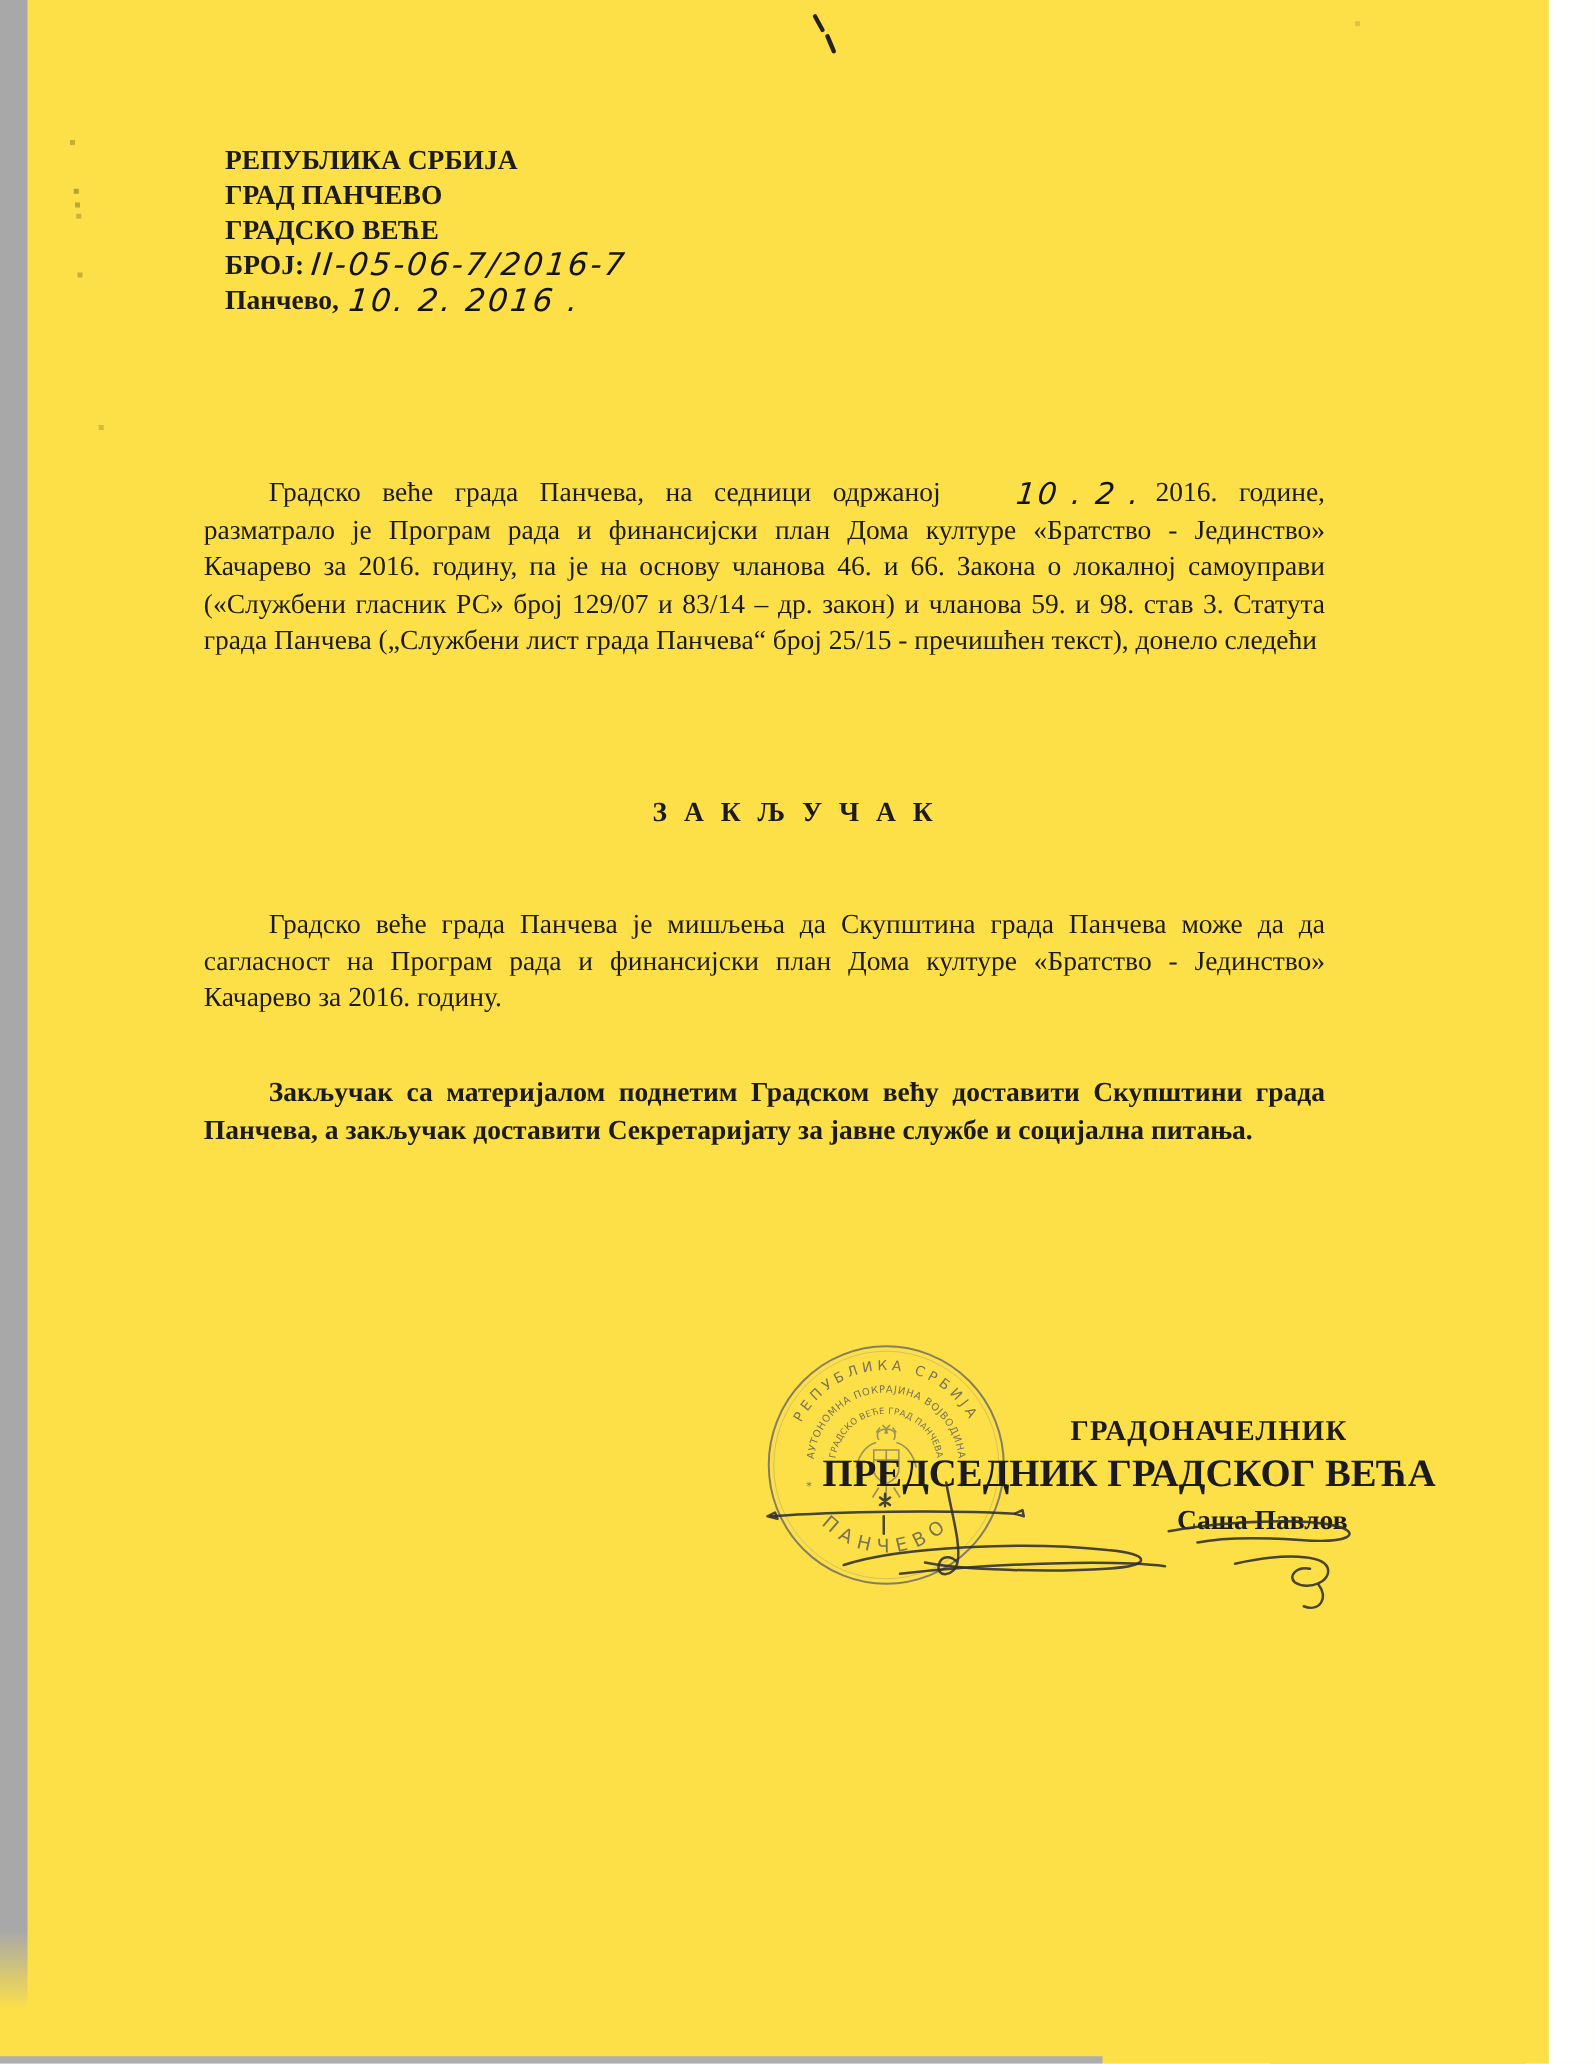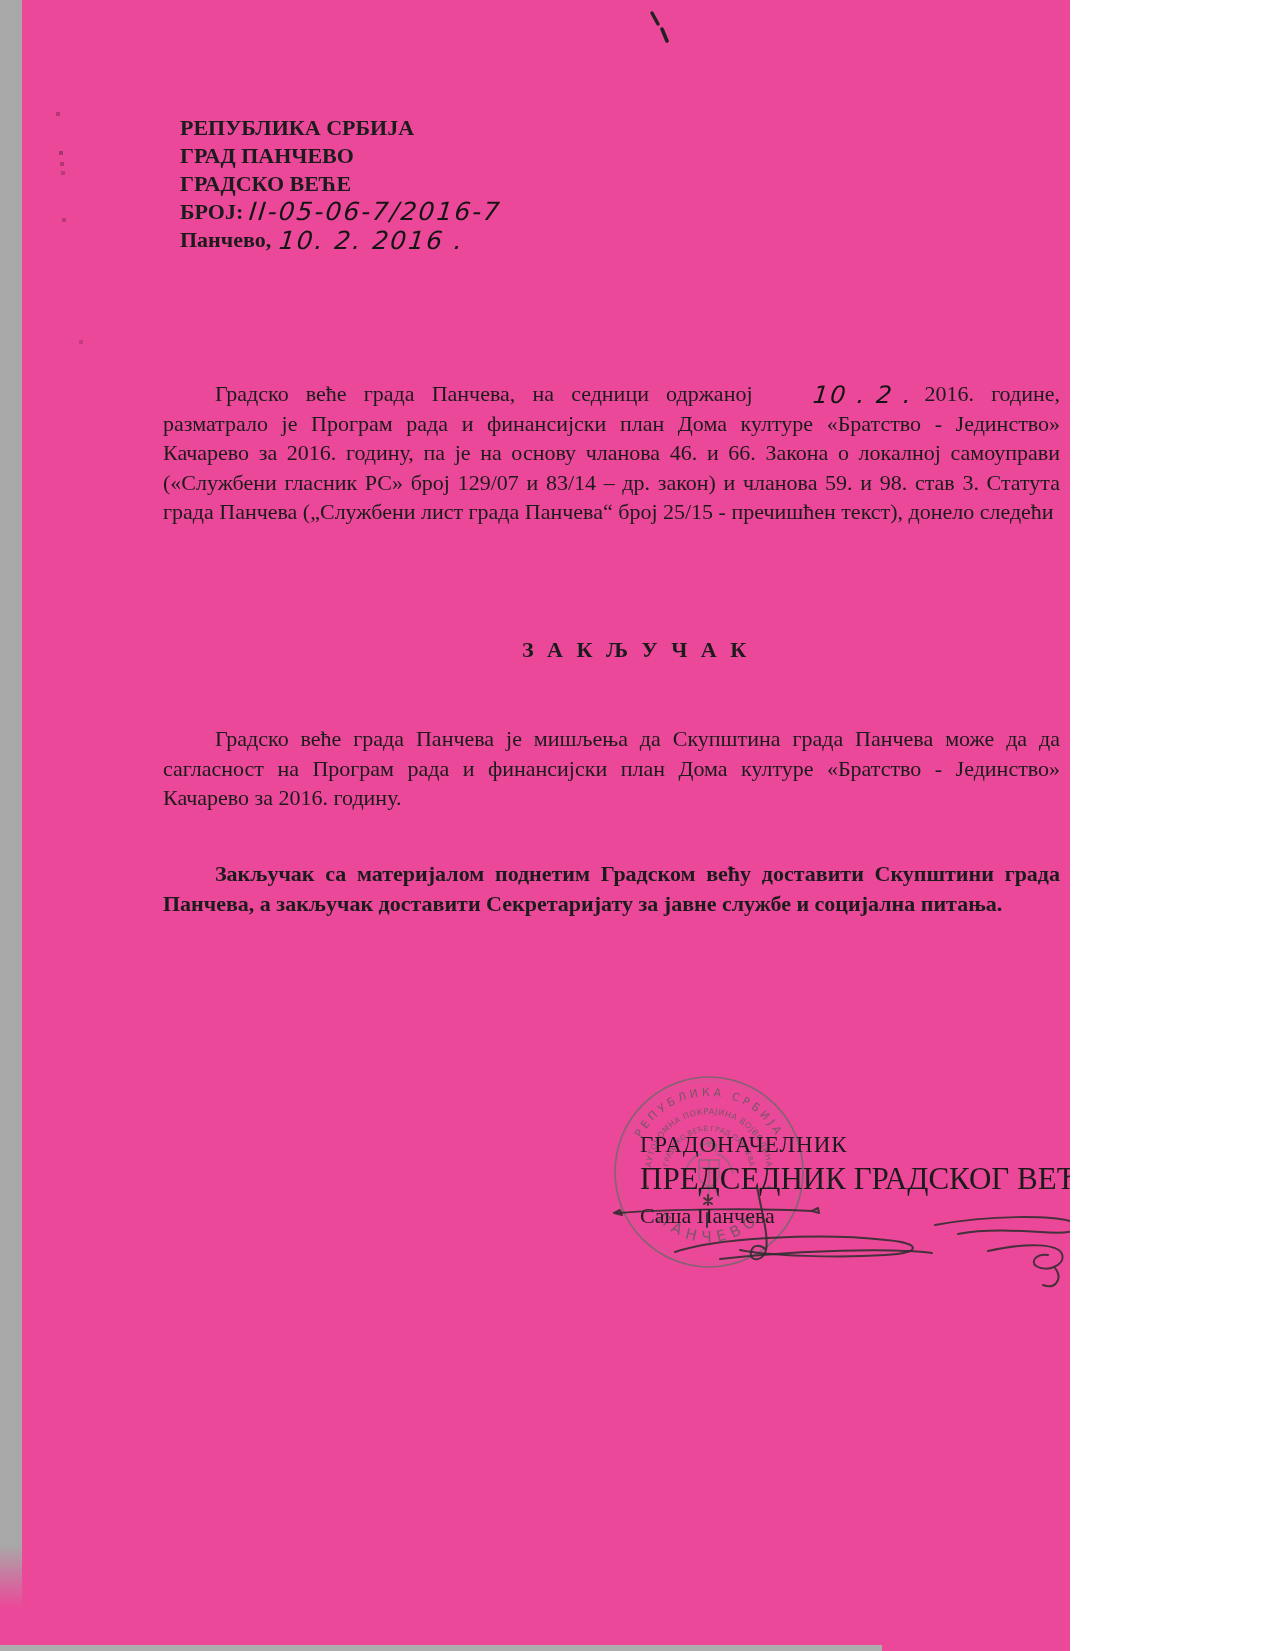--- a/index.html
+++ b/index.html
@@ -1,17 +1,17 @@
 <!DOCTYPE html>
 <html><head>
 <meta charset="utf-8">
 <style>
   html,body{margin:0;padding:0;background:#ffffff;}
   .page{
-    position:relative;width:1070px;height:1651px;background:#ec4899;
+    position:relative;width:1239px;height:1651px;background:#fde047;
     font-family:"Liberation Serif",serif;color:#1b1b1b;overflow:hidden;
   }
   
   .edge-left{position:absolute;left:0;top:0;width:22px;height:1615px;
     background:linear-gradient(to bottom,#a8a8a8 0px,#a8a8a8 1545px,rgba(168,168,168,0) 1608px);}
   .edge-right{position:absolute;left:1257px;top:0;width:18px;height:1651px;background:#a8a8a8;}
   .edge-bottom{position:absolute;left:0;top:1645px;width:882px;height:6px;background:#adadad;}
   .specks{position:absolute;left:0;top:0;width:2px;height:2px;
     box-shadow:57px 113px 0 1px rgba(0,0,0,.22),60px 152px 0 1px rgba(0,0,0,.28),
     61px 163px 0 1px rgba(0,0,0,.25),62px 172px 0 1px rgba(0,0,0,.2),
@@ -34,22 +34,22 @@
   
   .para{position:absolute;left:163px;width:897px;margin:0;
     font-size:22px;line-height:29.5px;text-align:justify;text-indent:52px;}
   .para-1{top:379px;}
   .para-2{top:724px;}
   .para-3{top:859px;font-weight:bold;}
   .doc-heading{position:absolute;left:522px;top:637px;margin:0;
     font-size:22px;font-weight:bold;letter-spacing:4px;white-space:nowrap;}
 
   
-  .sig-block{position:absolute;left:640px;top:1132px;width:420px;text-align:left;
-    font-weight:normal;white-space:nowrap;}
+  .sig-block{position:absolute;left:658px;top:1132px;width:420px;text-align:right;
+    font-weight:bold;white-space:nowrap;}
   .sig-title1{font-size:23px;letter-spacing:1px;}
   .sig-title2{font-size:31px;margin-top:3px;}
   .sig-name{font-size:22px;margin-top:6px;}
 
   
   .stamp{position:absolute;left:611px;top:1074px;width:196px;height:196px;}
   .stamp text{font-family:"DejaVu Sans",sans-serif;fill:#5b5b5b;}
   .signature-scrawl{position:absolute;left:600px;top:1180px;width:500px;height:120px;}
   .signature-scrawl path{stroke:#2e2e2e;stroke-width:2;fill:none;
     stroke-linecap:round;stroke-linejoin:round;opacity:.88;}
@@ -126,21 +126,21 @@
         <path d="M88,86 h20 v16 c0,7 -10,11 -10,11 c0,0 -10,-4 -10,-11 z"></path>
         <path d="M98,86 v27 M88,94 h20"></path>
         <path d="M92,116 l-5,8 M104,116 l5,8 M98,113 v12"></path>
       </g>
     </g>
   </svg>
 
   <div class="sig-block">
     <div class="sig-title1">ГРАДОНАЧЕЛНИК</div>
     <div class="sig-title2">ПРЕДСЕДНИК ГРАДСКОГ ВЕЋА</div>
-    <div class="sig-name">Саша Панчева</div>
+    <div class="sig-name">Саша Павлов</div>
   </div>
 
   <svg class="signature-scrawl" viewBox="0 0 500 120">
 
     <path d="M17,33 C70,29 160,28 212,31"></path>
     <path d="M14,33 l6,-3 l2,5 z M212,31 l6,-3 l1,5 z" fill="#2e2e2e" stroke="none"></path>
     <path d="M104,18 l8,6 M112,18 l-8,6 M108,15 v10" stroke-width="1.4"></path>
     <path d="M107,33 v14" stroke-width="1.4"></path>
 
     <path d="M157,6 C161,30 169,55 166,70 C164,81 149,83 151,72 C153,63 162,65 166,70"></path>

